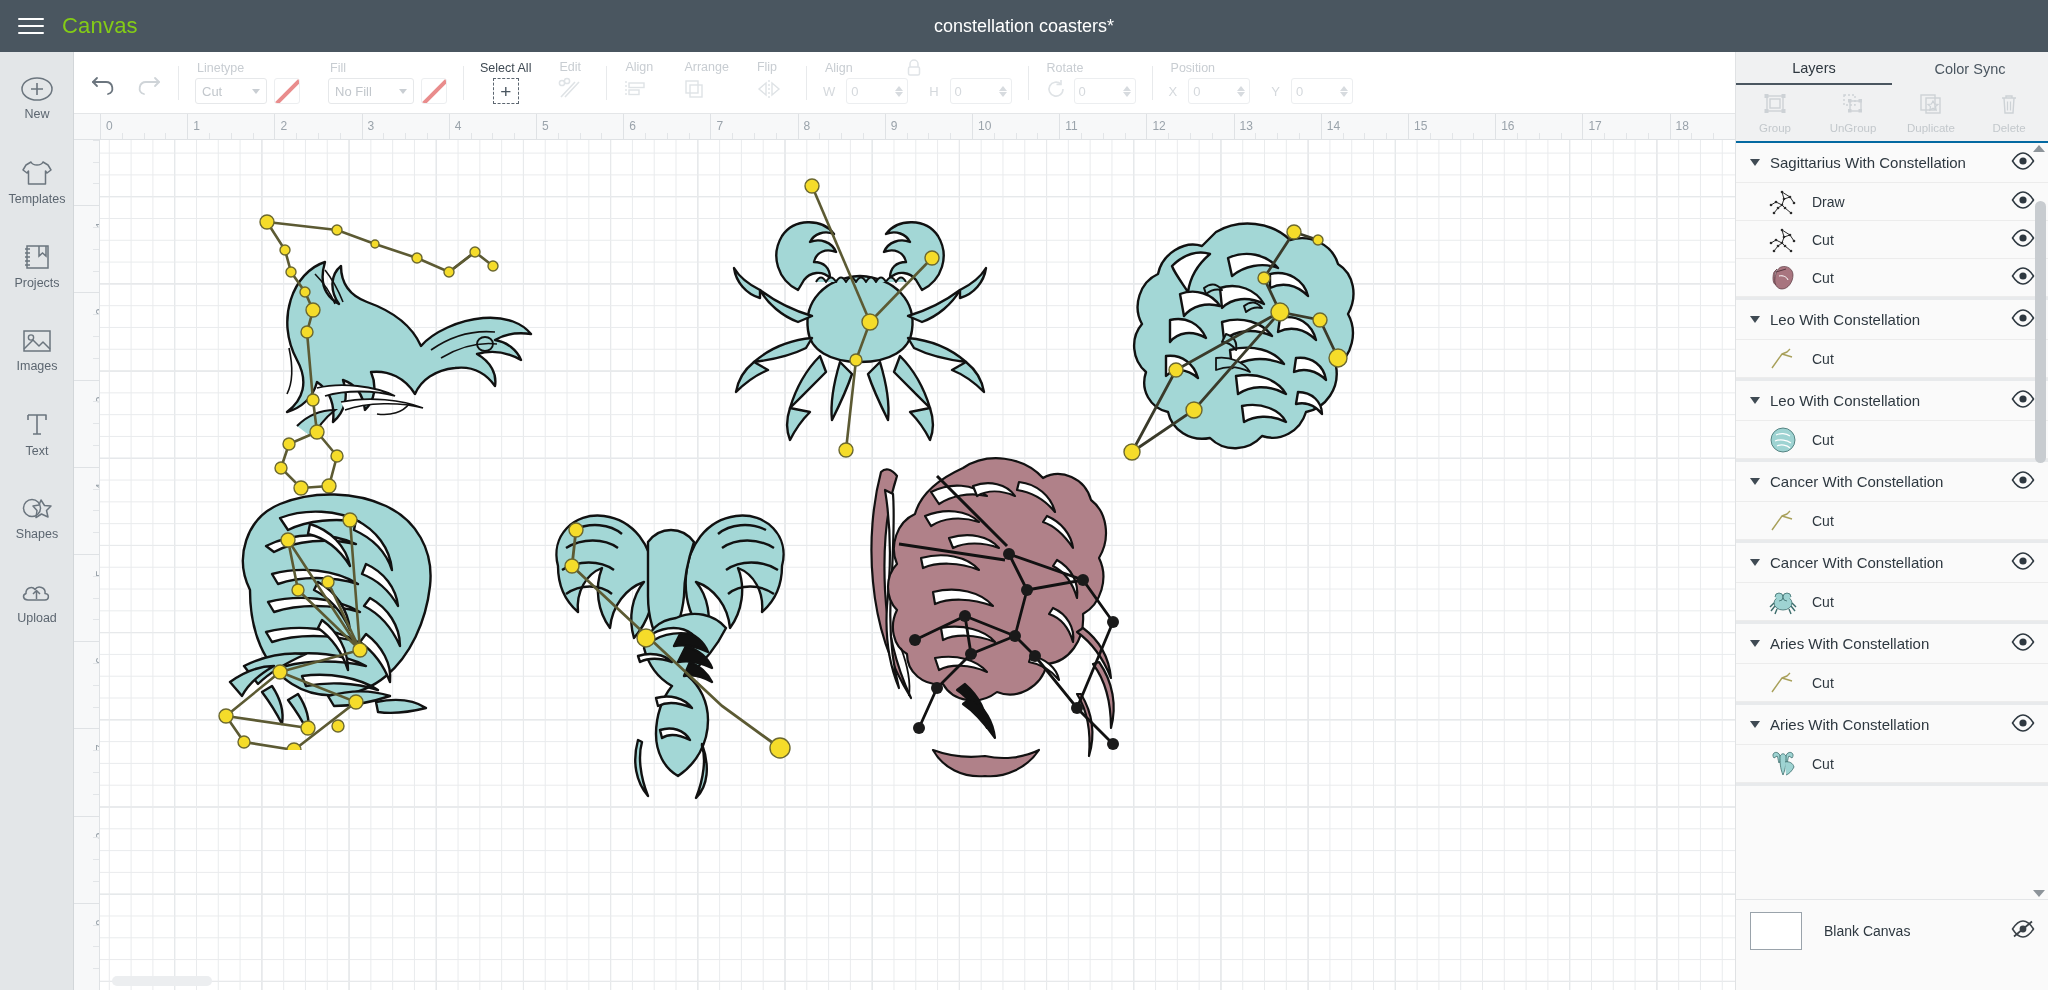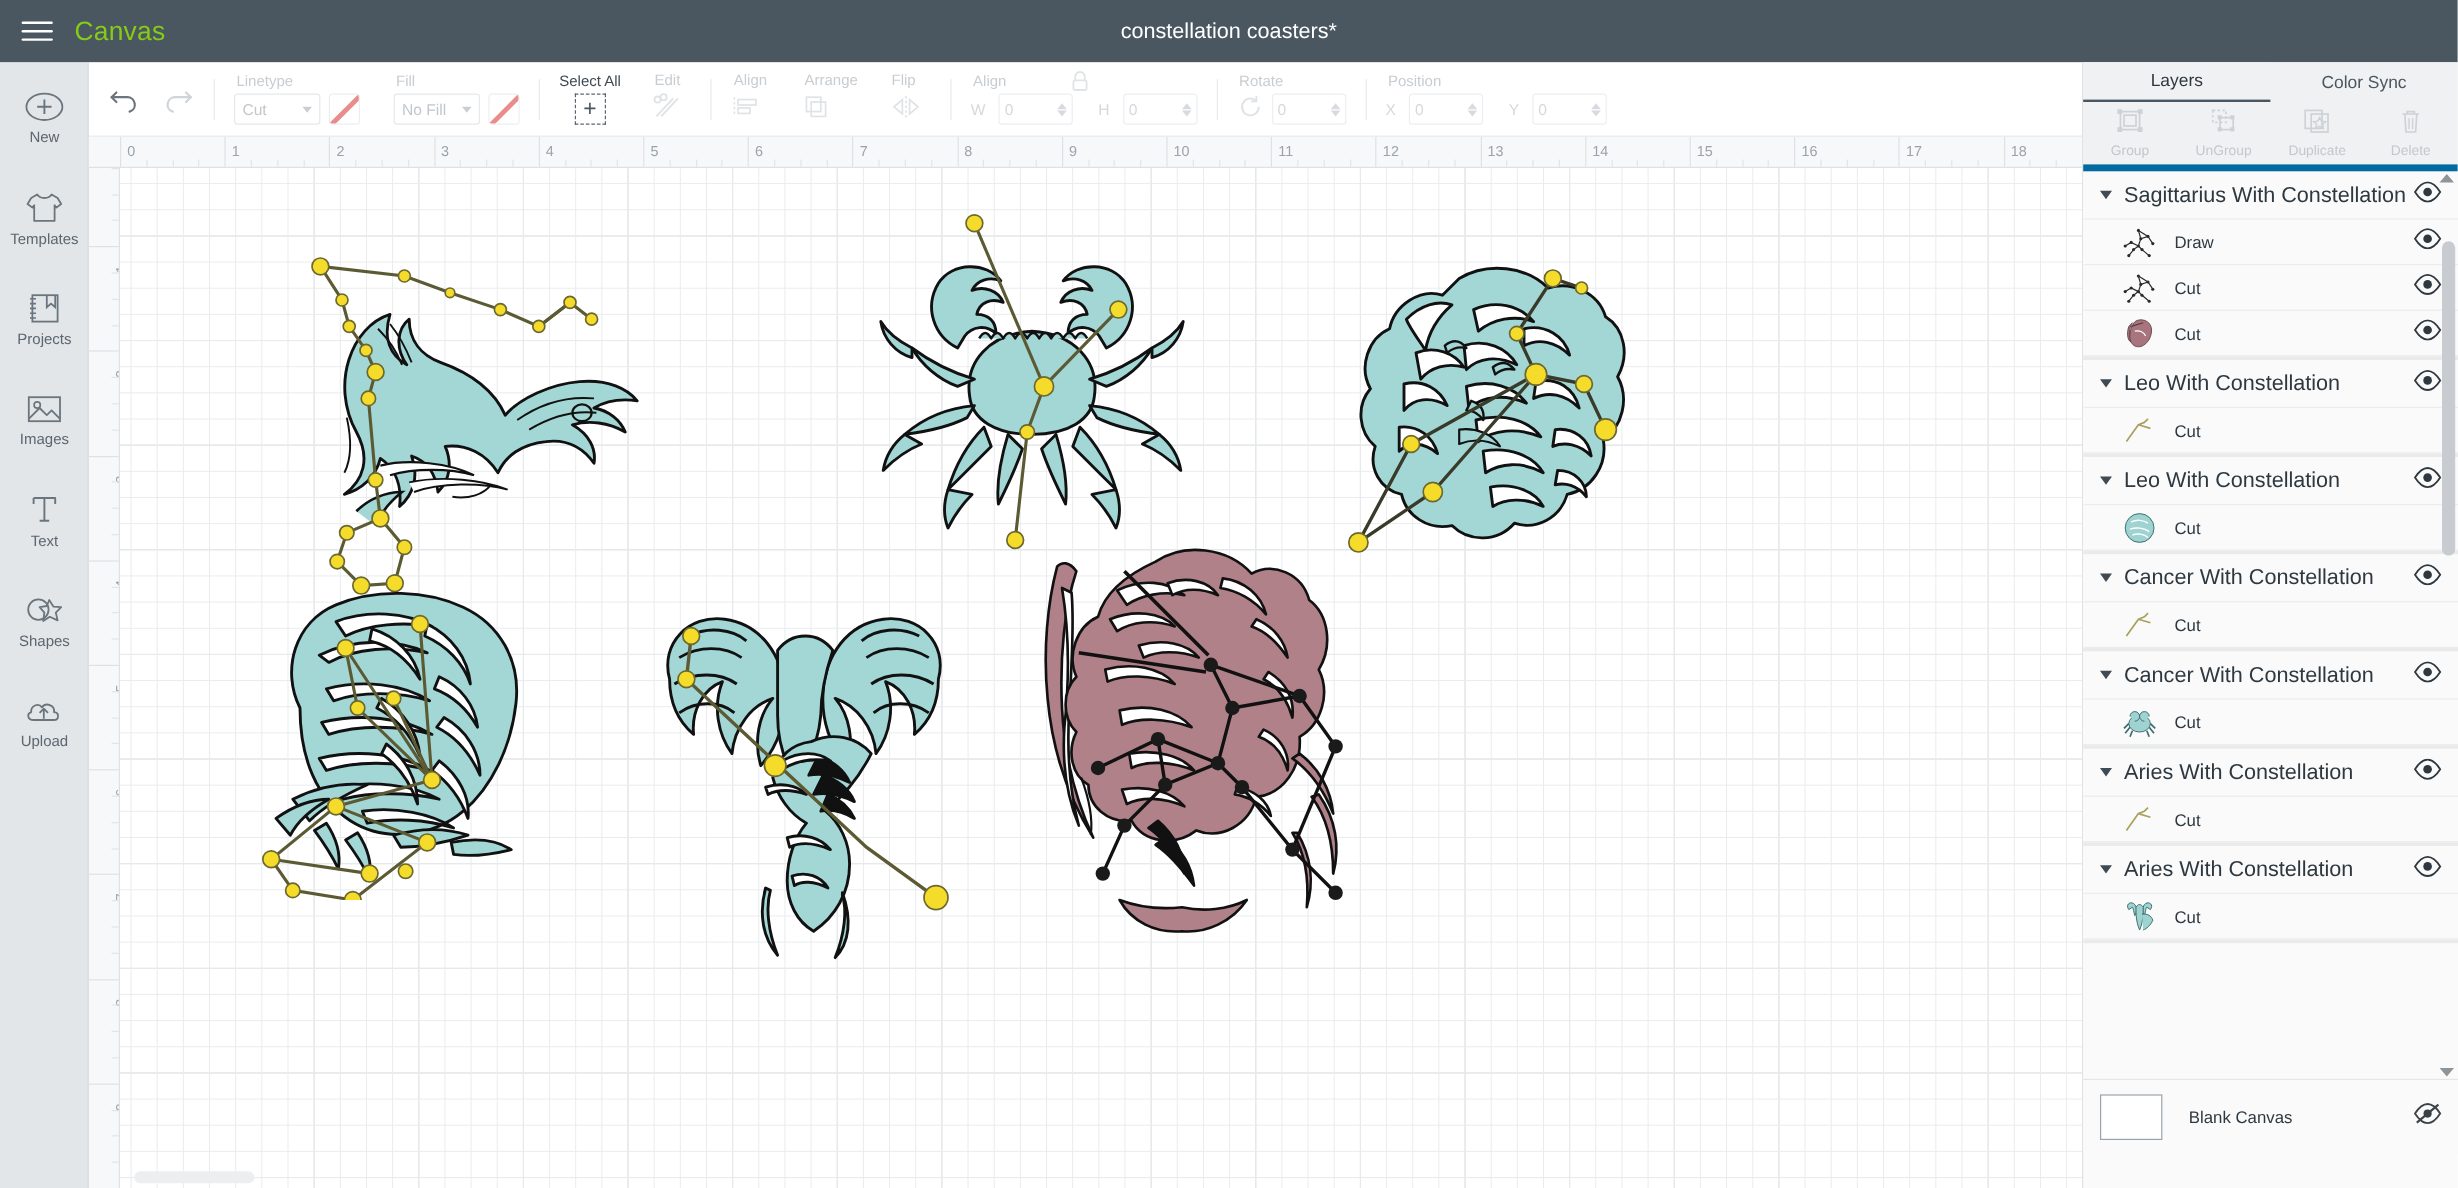--- a/index.html
+++ b/index.html
@@ -100,36 +100,36 @@
   .vscroll{ position:absolute; left:1718px; top:140px; width:17px; height:850px; }
 
   
   .rpanel{ position:absolute; left:1735px; top:52px; width:313px; height:938px;
     background:#fafafa; border-left:1px solid #e0e2e4; }
   .tabs{ height:33px; display:flex; background:#f0f1f2; }
   .tab{ flex:1; display:flex; align-items:center; justify-content:center;
     font-size:14.5px; color:#4a5660; cursor:pointer; }
   .tab.active{ border-bottom:2.5px solid #4a5660; color:#2e3840; background:#f0f1f2; }
   .lactions{ height:58px; background:#f0f1f2; display:flex;
-    border-bottom:6px solid #0369a1; }
+    border-bottom:2px solid #0369a1; }
   .la{ flex:1; display:flex; flex-direction:column; align-items:center;
     justify-content:center; gap:3px; cursor:pointer; }
   .la .lbl{ font-size:11.5px; color:#c3c8cc; }
 
   .llist{ position:absolute; left:0; top:91px; width:313px; height:756px;
     overflow:hidden; background:#fafafa; }
   .lgroup{ background:#fafafa; border-bottom:3px solid #e8eaec; }
   .lrow{ display:flex; align-items:center; height:38px; padding:0 14px;
     border-bottom:1px solid #ececec; cursor:pointer; }
   .lrow.grp{ height:40px; }
   .lrow.sub{ padding-left:32px; }
   .lrow.sub2{ padding-left:32px; }
   .caret{ width:0;height:0;border-left:5px solid transparent;border-right:5px solid transparent;
     border-top:7px solid #3f4a53; margin-right:10px; flex:0 0 auto; cursor:pointer; }
-  .lname{ font-size:18px; color:#2e3840; white-space:nowrap; overflow:hidden; }
+  .lname{ font-size:15px; color:#2e3840; white-space:nowrap; overflow:hidden; }
   .lname.sm{ font-size:14px; }
   .lthumb{ width:30px; height:30px; flex:0 0 auto; margin-right:14px;
     display:flex; align-items:center; justify-content:center; }
   .eye{ margin-left:auto; flex:0 0 auto; cursor:pointer; }
   .blankrow{ position:absolute; left:0; top:847px; width:313px; height:62px;
     display:flex; align-items:center; padding:0 14px; background:#fafafa;
     border-top:1px solid #e4e6e8; }
   .blanksq{ width:52px; height:38px; background:#fff; border:1px solid #9aa3ab; margin-right:22px; }
   .rpscroll{ position:absolute; right:2px; top:93px; width:11px; height:752px; }
   .rpthumb{ position:absolute; right:0; top:56px; width:11px; height:262px;
@@ -251,21 +251,21 @@
         <span>Cut</span>
         <span class="ar"></span>
       </div>
       <div class="swatch"></div>
     </div>
   </div>
 
   <div class="og" style="margin-left:28px">
     <div class="cap">Fill</div>
     <div class="row">
-      <div class="sel" style="width:72px">
+      <div class="sel" style="width:86px">
         <span>No Fill</span>
         <span class="ar"></span>
       </div>
       <div class="swatch"></div>
     </div>
   </div>
 
   <div class="vsep"></div>
 
   <div class="og selall">

